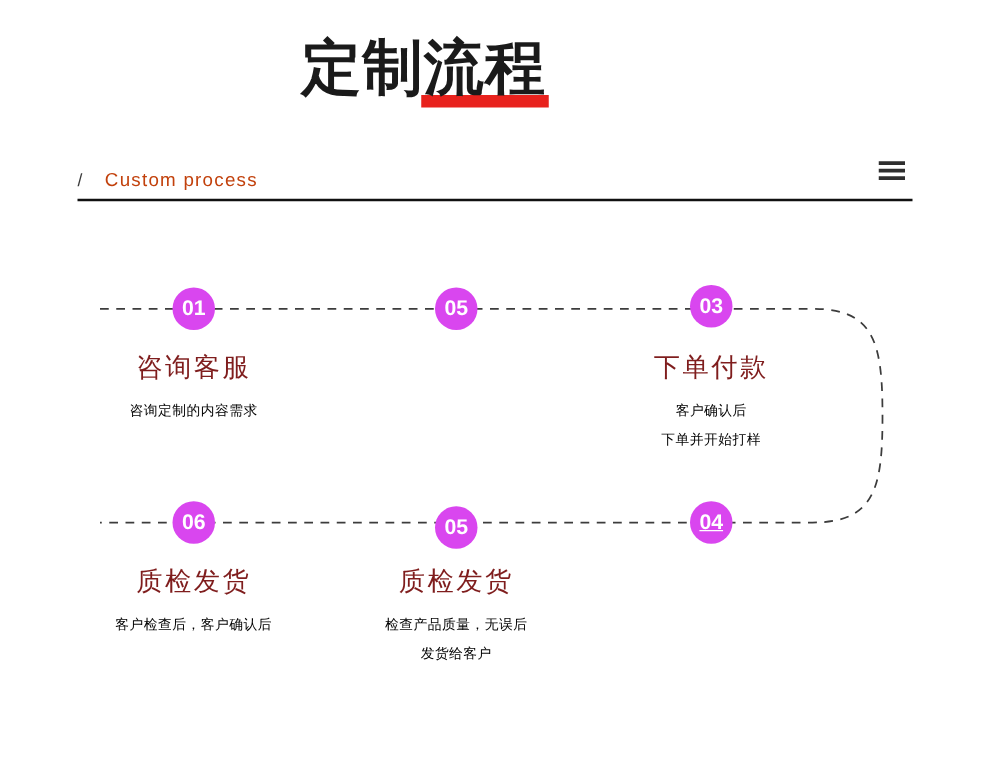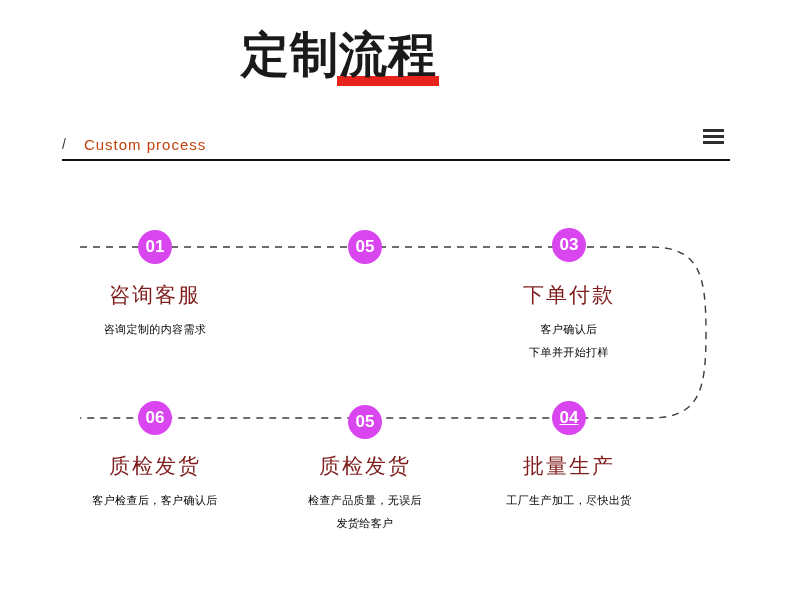--- a/index.html
+++ b/index.html
@@ -227,20 +227,14 @@
   </div>
 
   <div class="step step-05">
     <div class="step-title">质检发货</div>
     <div class="step-desc">
       <div>检查产品质量，无误后</div>
       <div>发货给客户</div>
     </div>
   </div>
 
-  <div class="step step-04">
-    <div class="step-title">批量生产</div>
-    <div class="step-desc">
-      <div>工厂生产加工，尽快出货</div>
-    </div>
-  </div>
 
 </div>
 
 </body></html>

